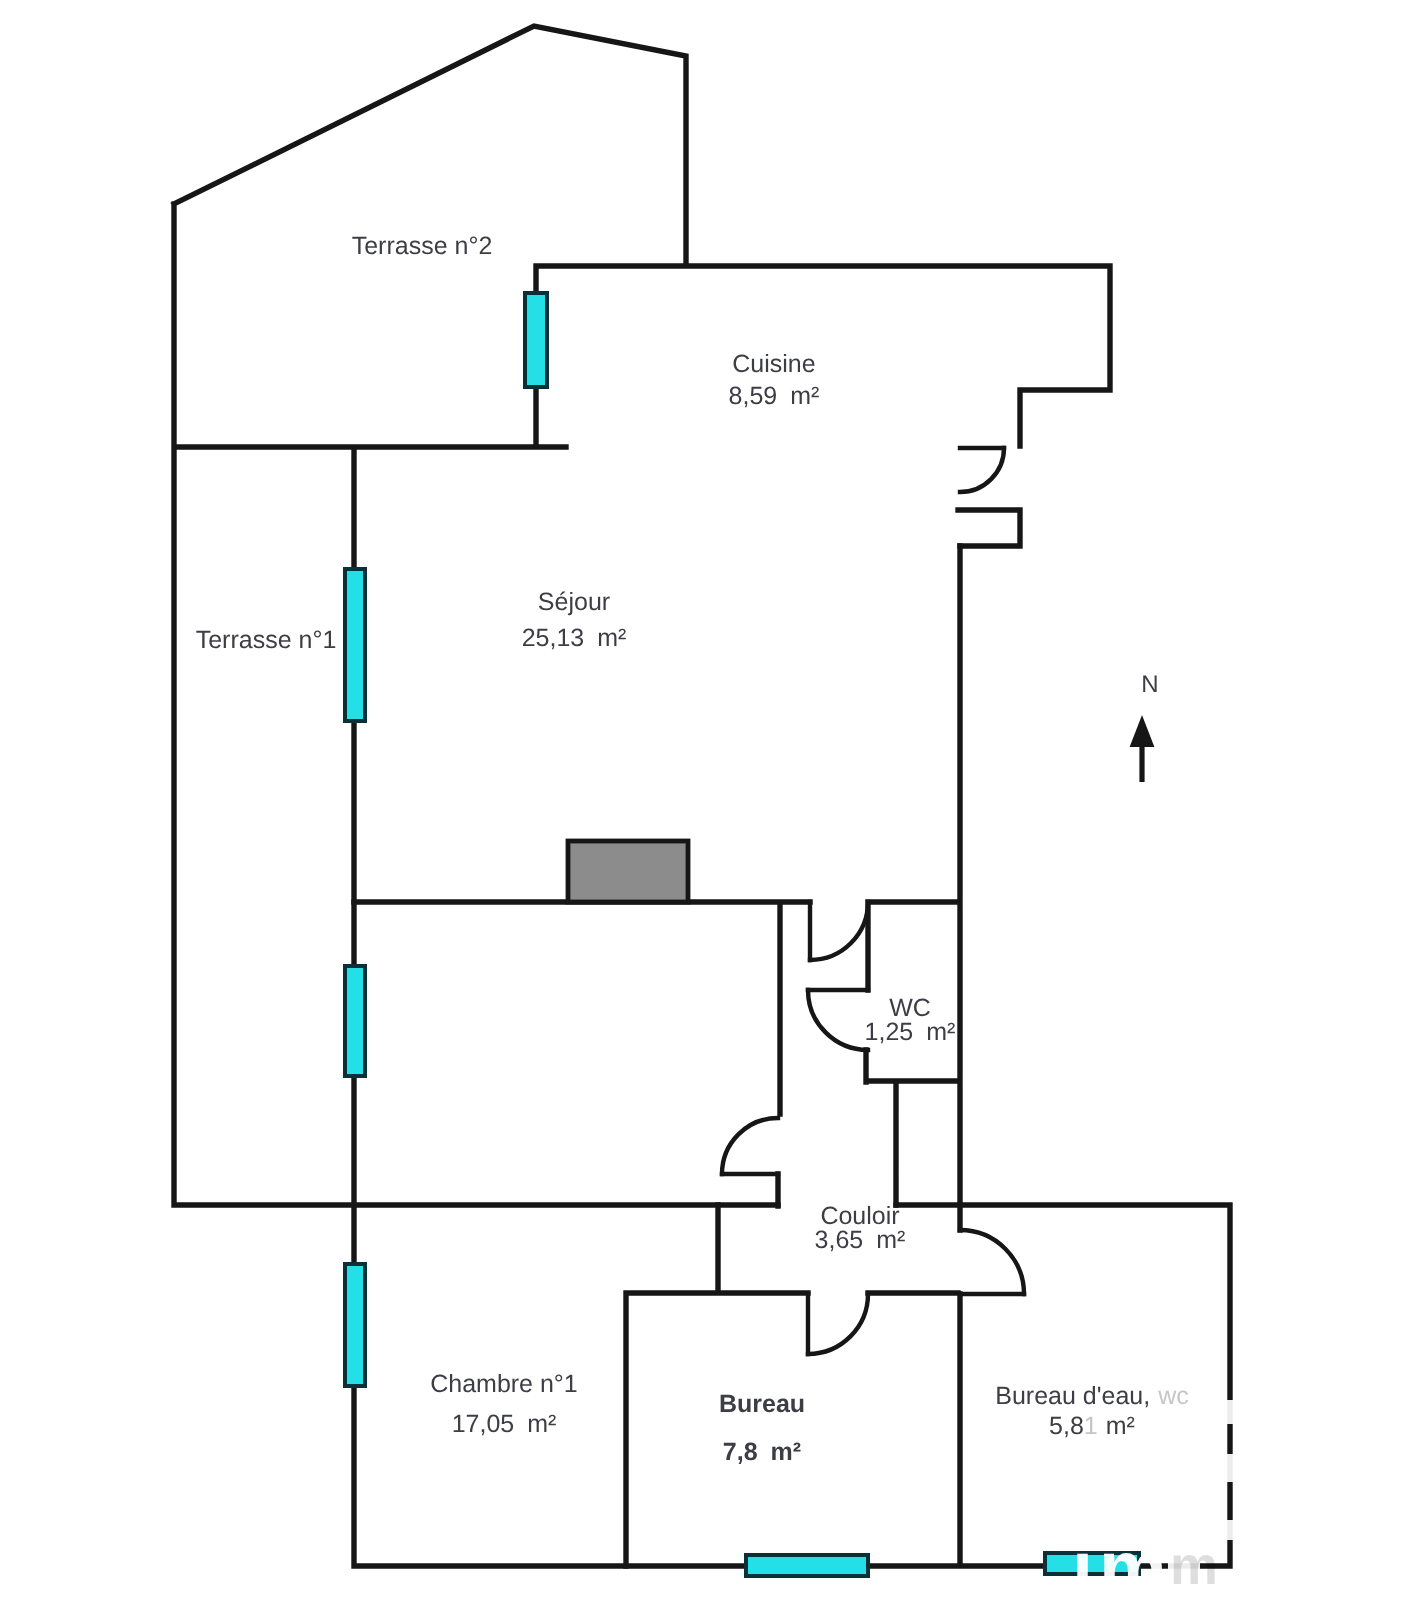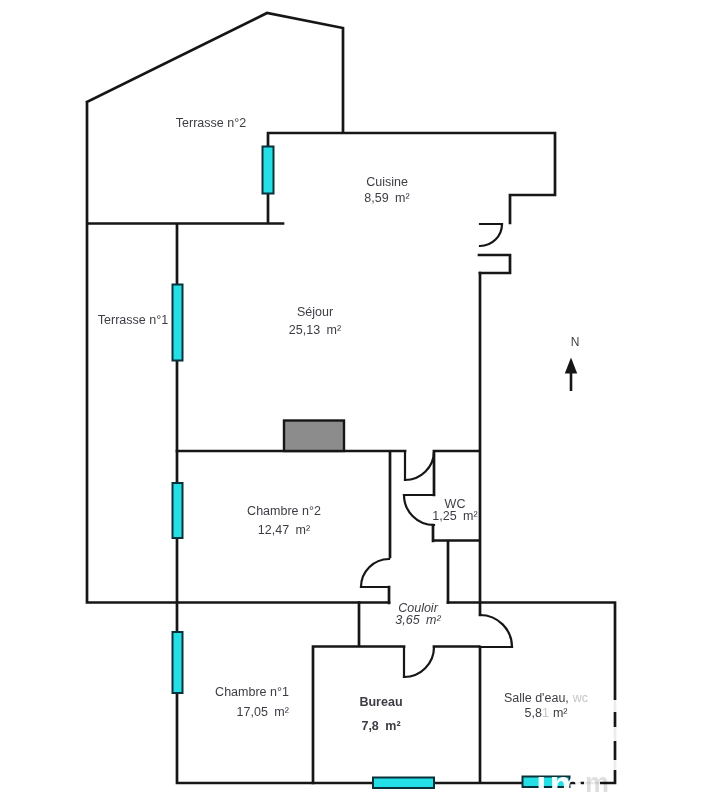--- a/index.html
+++ b/index.html
@@ -105,52 +105,48 @@
 
   <div class="room-label" style="left:387px;top:175px;">
     <span class="rn">Cuisine</span>
     <span class="ra" style="margin-top:1px;">8,59 m²</span>
   </div>
 
   <div class="room-label" style="left:133px;top:313px;">
     <span class="rn">Terrasse n°1</span>
   </div>
 
-  <div class="room-label" style="left:287px;top:305px;margin-left:28px;">
+  <div class="room-label" style="left:287px;top:294px;">
     <span class="rn">Séjour</span>
     <span class="ra" style="margin-top:3px;">25,13 m²</span>
   </div>
 
-  <div class="room-label" style="left:284px;top:504px;">
-    <span class="rn">Chambre n°2</span>
-    <span class="ra" style="margin-top:4px;">12,47 m²</span>
-  </div>
 
   <div class="room-label" style="left:455px;top:497px;">
     <span class="rn">WC</span>
     <span class="ra" style="margin-top:-3px;">1,25 m²</span>
   </div>
 
-  <div class="room-label" style="left:418px;top:601px;font-style:italic;">
+  <div class="room-label" style="left:430px;top:601px;">
     <span class="rn">Couloir</span>
     <span class="ra" style="margin-top:-3px;">3,65 m²</span>
   </div>
 
-  <div class="room-label" style="left:252px;top:685px;text-align:right;">
+  <div class="room-label" style="left:252px;top:685px;">
     <span class="rn">Chambre n°1</span>
     <span class="ra" style="margin-top:5px;">17,05 m²</span>
   </div>
 
   <div class="room-label" style="left:381px;top:695px;font-weight:bold;">
     <span class="rn">Bureau</span>
     <span class="ra" style="margin-top:9px;">7,8 m²</span>
   </div>
 
   <div class="room-label" style="left:546px;top:691px;">
-    <span class="rn">Salle d'eau,</span><span class="faded" style="margin-left:4px;">wc</span>
+    <span class="rn">Bureau d'eau,</span><span class="faded" style="margin-left:4px;">wc</span>
     <span class="ra" style="margin-top:0;"><span>5,8</span><span class="faded">1</span><span style="margin-left:4px;">m²</span></span>
   </div>
 
   <div class="north-label">N</div>
 
   <span class="wm wm1">im</span>
   <span class="wm wm2">m</span>
 
 </div>
 

